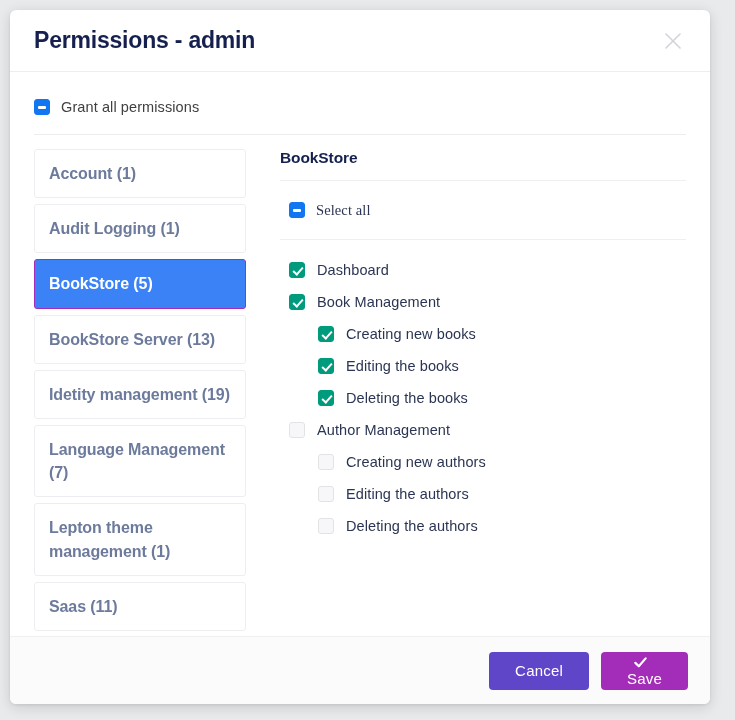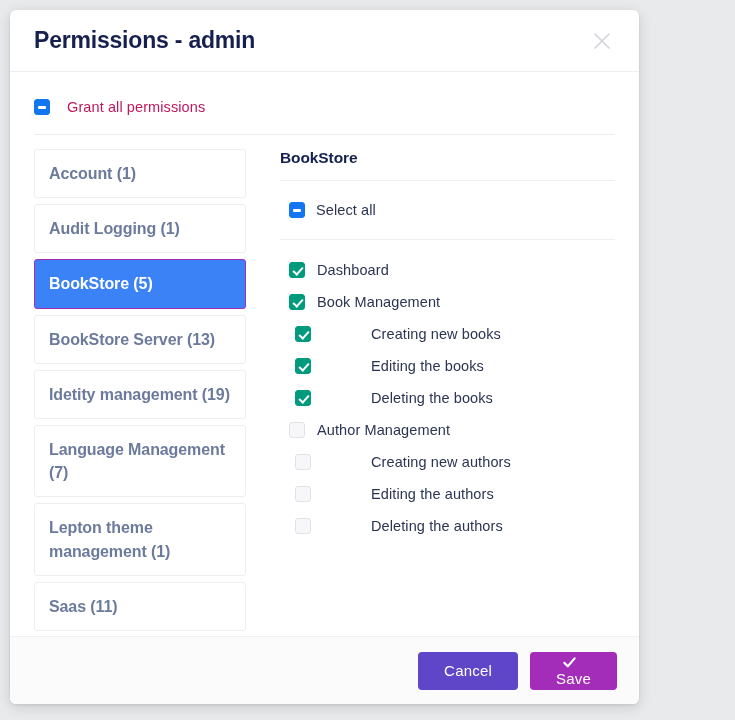--- a/index.html
+++ b/index.html
@@ -12,21 +12,21 @@
     background: #e9eaec;
     font-family: "Liberation Sans", sans-serif;
     -webkit-font-smoothing: antialiased;
     overflow: hidden;
   }
 
   .modal {
     position: absolute;
     left: 10px;
     top: 10px;
-    width: 629px;
+    width: 700px;
     height: 694px;
     background: #ffffff;
     border-radius: 6px;
     box-shadow: 0 3px 14px rgba(0,0,0,0.14), 0 1px 3px rgba(0,0,0,0.08);
     display: flex;
     flex-direction: column;
     overflow: hidden;
   }
 
   
@@ -67,22 +67,22 @@
   .grant-all-row {
     display: flex;
     align-items: center;
     height: 26px;
     margin-top: 4px;
     margin-bottom: 14px;
     cursor: pointer;
   }
   .grant-all-label {
     font-size: 14.5px;
-    color: #be185d;
-    margin-left: 17px;
+    color: #404040;
+    margin-left: 11px;
     letter-spacing: 0.1px;
   }
 
   .divider {
     height: 1px;
     background: #ededf0;
     width: 100%;
   }
 
   .content-cols {
@@ -135,40 +135,40 @@
     height: 1px;
     background: #eeeff1;
     width: 100%;
   }
   .select-all-row {
     display: flex;
     align-items: center;
     height: 24px;
     margin: 17px 0 17px 9px;
     cursor: pointer;
+    font-family: Liberation Serif, serif;
   }
   .select-all-label {
     font-size: 14.5px;
     color: #2b3553;
     margin-left: 11px;
     letter-spacing: 0.1px;
   }
   .perm-list {
     padding-top: 14px;
   }
   .perm-row {
     display: flex;
     align-items: center;
     height: 32px;
     margin-left: 9px;
     cursor: pointer;
   }
   .perm-row.child {
-    margin-left: 15px;
-    gap: 48px;
+    margin-left: 38px;
   }
   .perm-label {
     font-size: 14.5px;
     color: #2b3553;
     margin-left: 12px;
     letter-spacing: 0.1px;
   }
 
   
   .cb {

